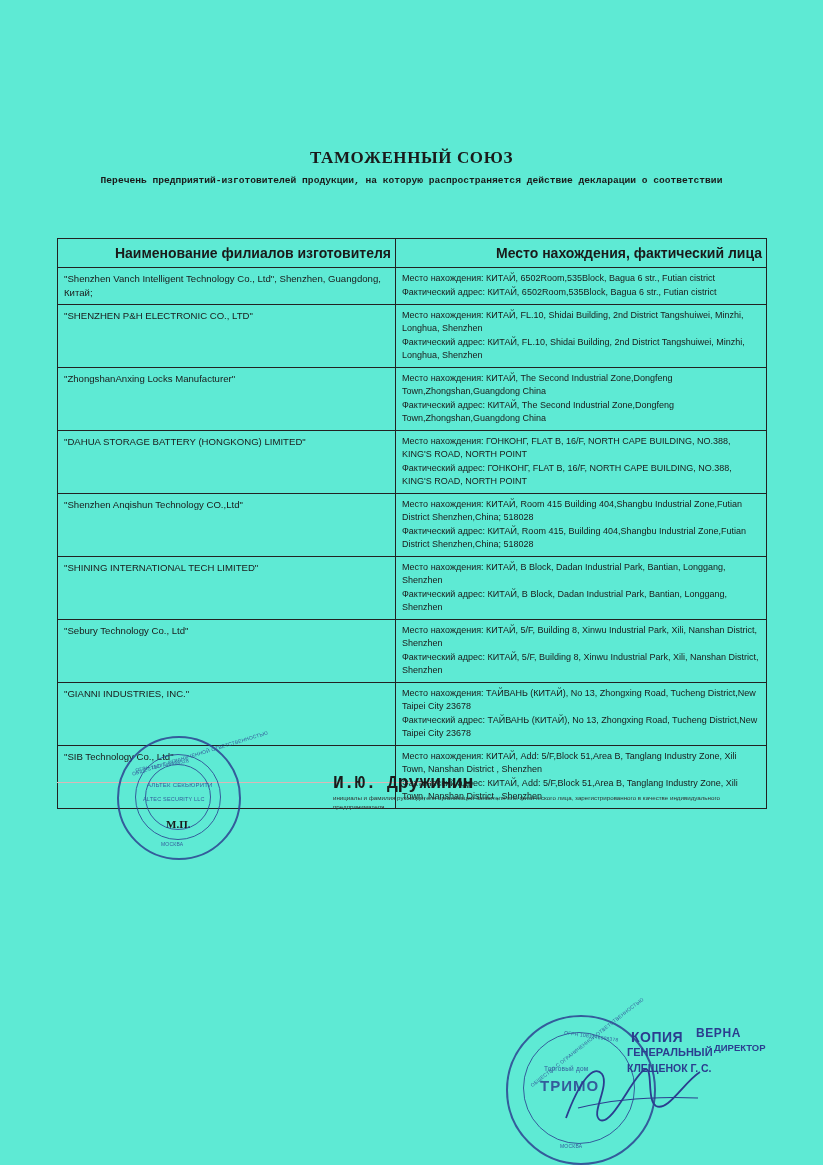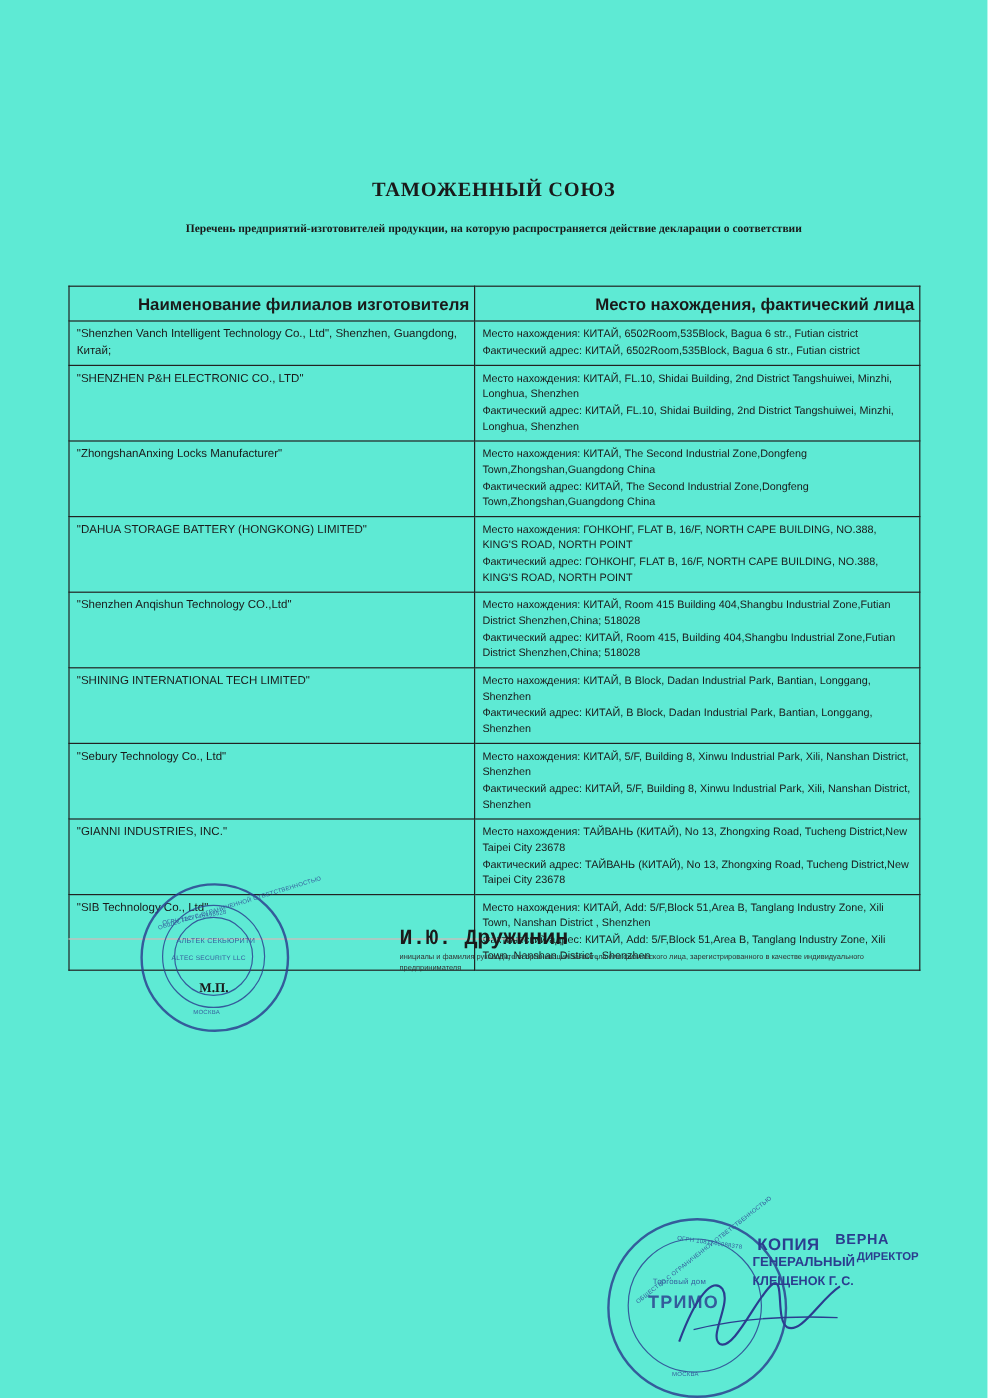--- a/index.html
+++ b/index.html
@@ -36,24 +36,24 @@
     font-weight: bold;
     margin-top: 4px;
   }
   .title-decl {
     font-family: "Liberation Serif", serif;
     font-size: 13.5px;
     font-weight: bold;
     margin-top: 3px;
   }
   .title-note {
-    font-family: Liberation Serif, serif;
+    font-family: Liberation Mono, monospace;
     font-size: 9.6px;
     font-weight: bold;
-    margin: 17px auto 0 auto;
+    margin: 7px auto 0 auto;
     width: 640px;
     line-height: 1.35;
   }
   table.reg {
     position: absolute;
     left: 57px;
     top: 238px;
     width: 709px;
     border-collapse: collapse;
     table-layout: fixed;

